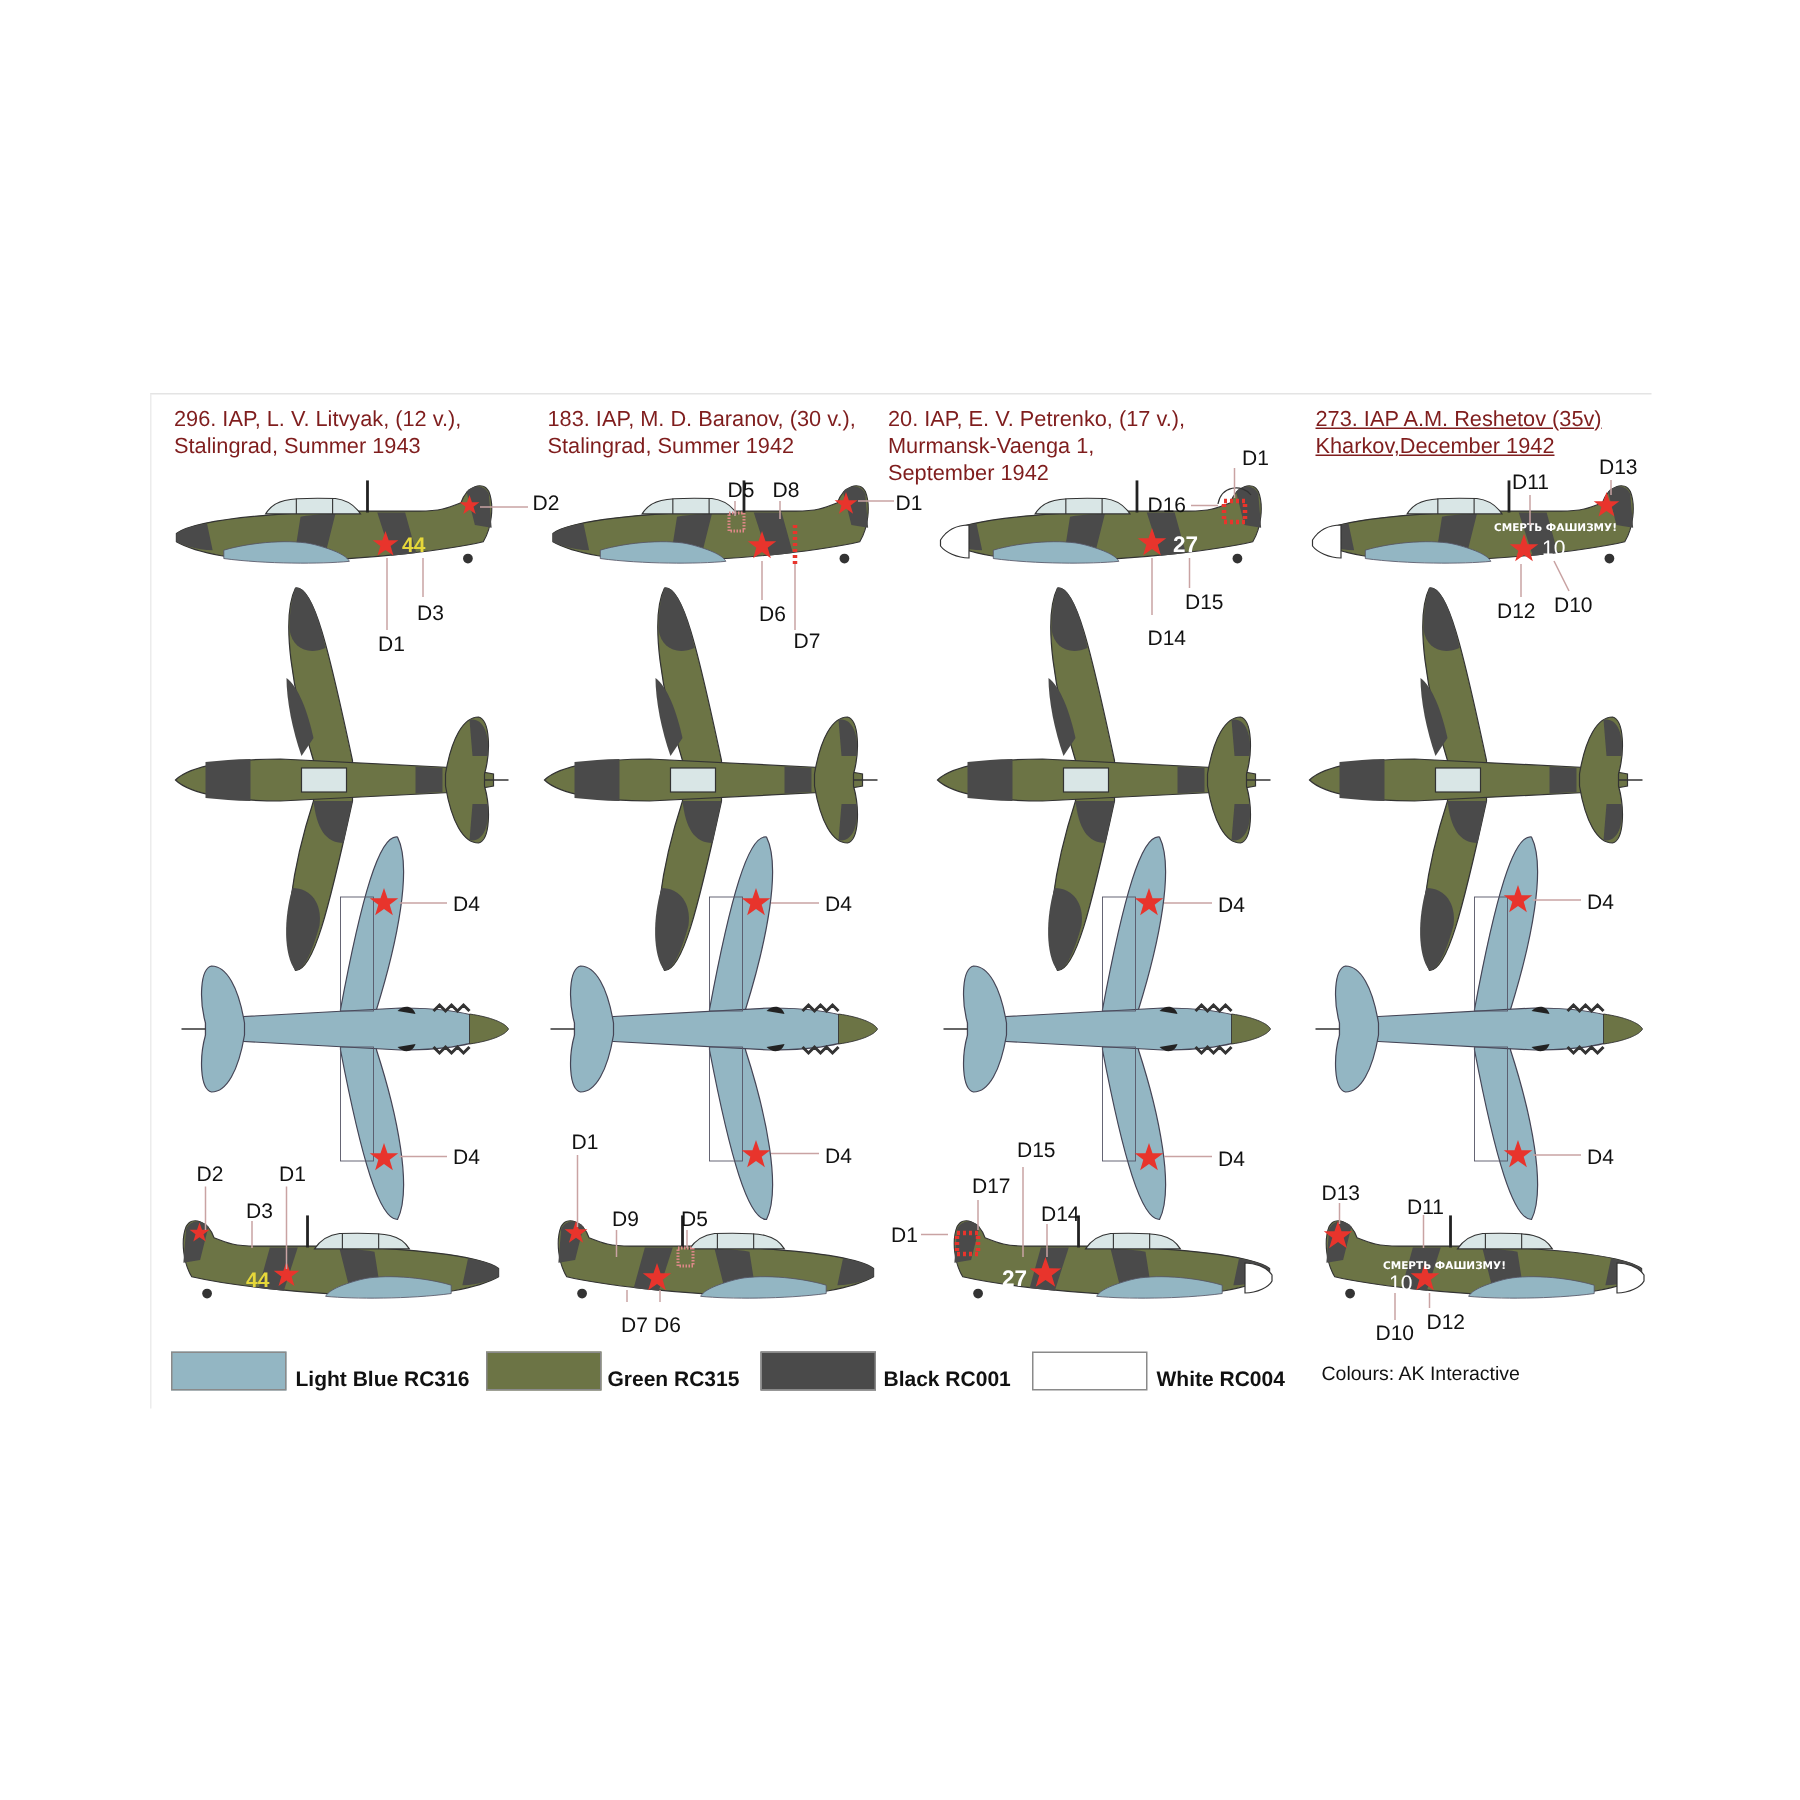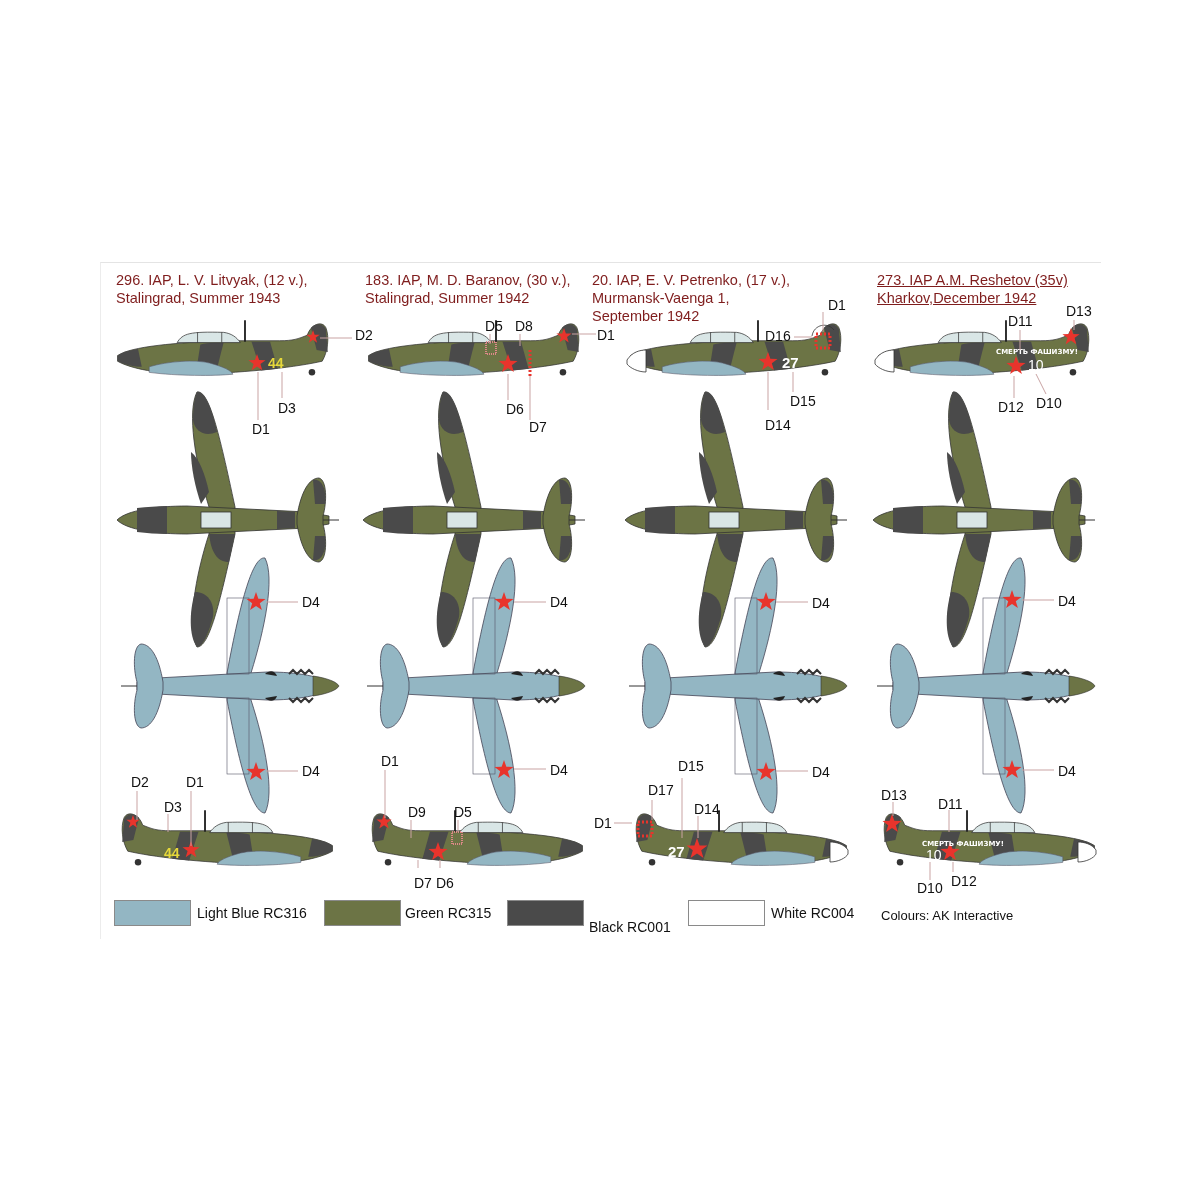--- a/index.html
+++ b/index.html
@@ -1,21 +1,21 @@
 <!DOCTYPE html>
 <html><head>
 <meta charset="utf-8">
 <style>
   html,body{margin:0;padding:0;background:#ffffff;}
   body{width:1200px;height:1200px;position:relative;overflow:hidden;font-family:"Liberation Sans",sans-serif;color:#111;}
   .sheet{position:absolute;left:100px;top:262px;width:1000px;height:676px;background:#fff;border-top:1px solid #e4e4e4;border-left:1px solid #ececec;}
   .col-title{position:absolute;font-size:14.5px;line-height:18px;color:#7f1d1d;white-space:nowrap;}
   .callout{position:absolute;font-size:14px;line-height:14px;color:#111;}
   svg.canvas{position:absolute;left:0;top:0;width:1200px;height:1200px;}
-  .legend{position:absolute;top:899px;height:28px;display:flex;align-items:center;}
+  .legend{position:absolute;top:899px;height:28px;display:flex;align-items:flex-end;font-weight:bold;}
   .swatch{width:77px;height:26px;border:1px solid #8a8a8a;box-sizing:border-box;}
   .legend-label{font-size:14px;margin-left:6px;white-space:nowrap;}
   .credits{position:absolute;left:881px;top:908px;font-size:13px;white-space:nowrap;}
 </style>
 </head>
 <body>
 
 <div class="sheet"></div>
 
 <svg class="canvas" viewBox="0 0 1200 1200" xmlns="http://www.w3.org/2000/svg">

